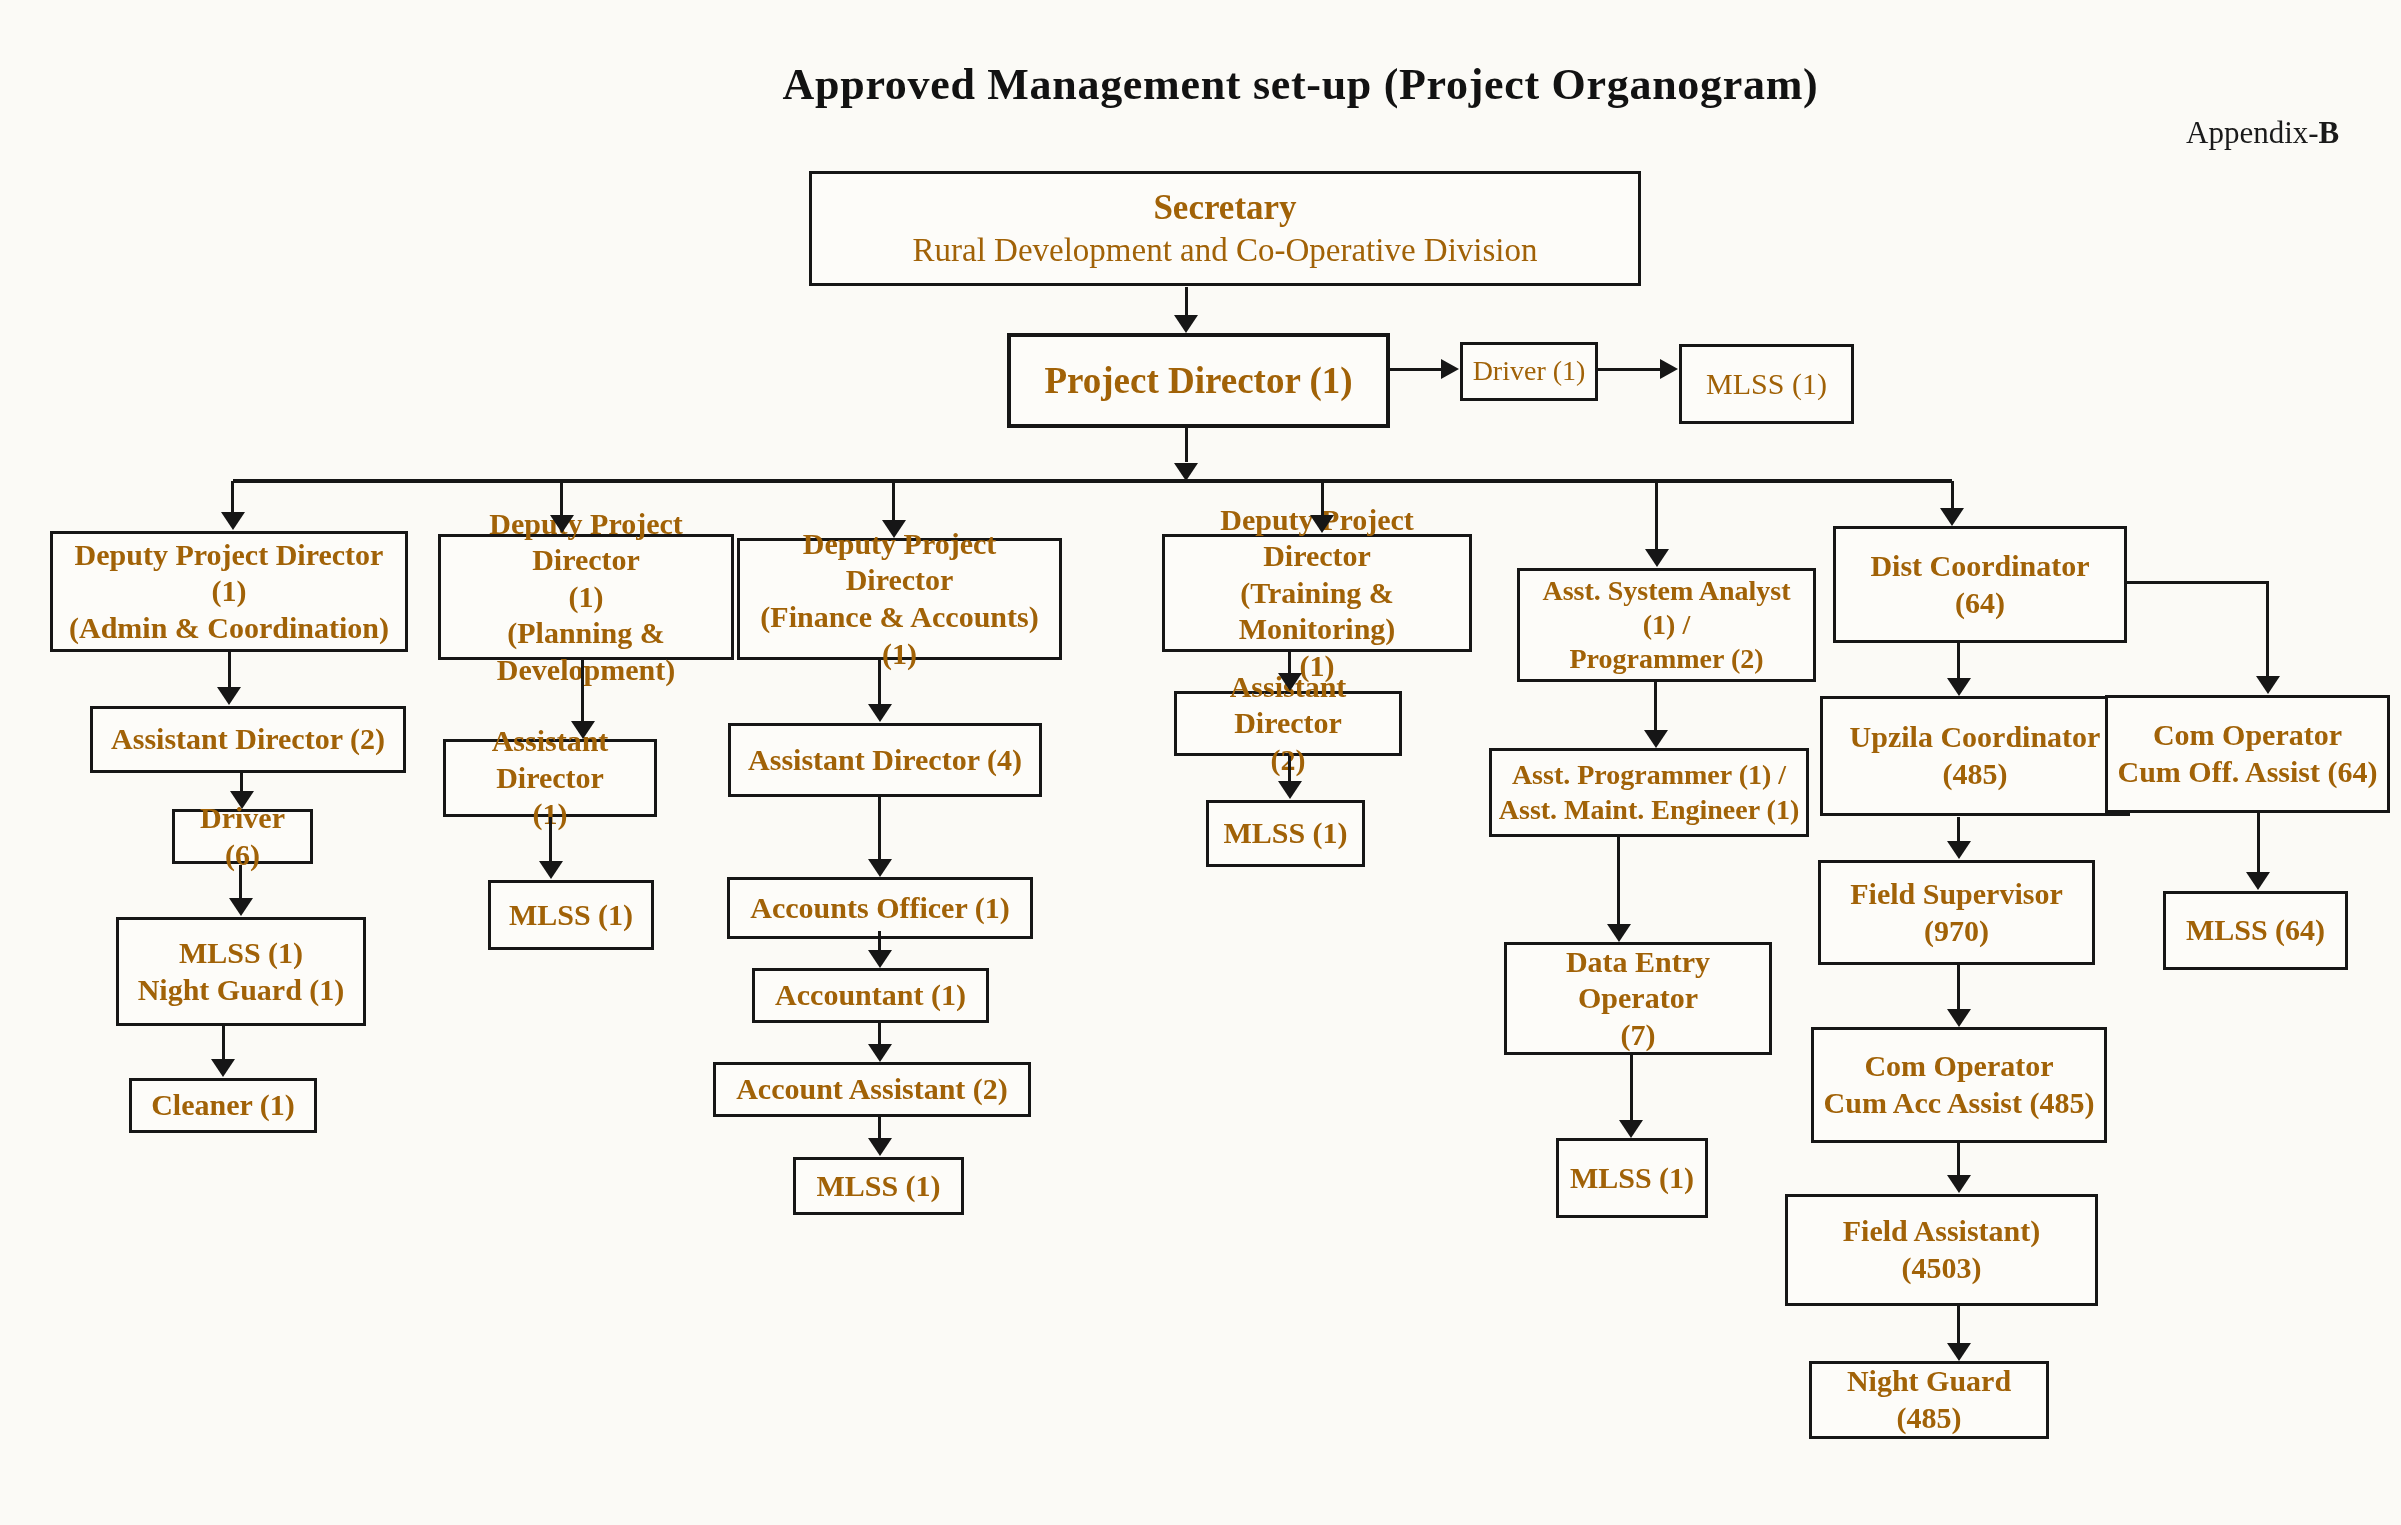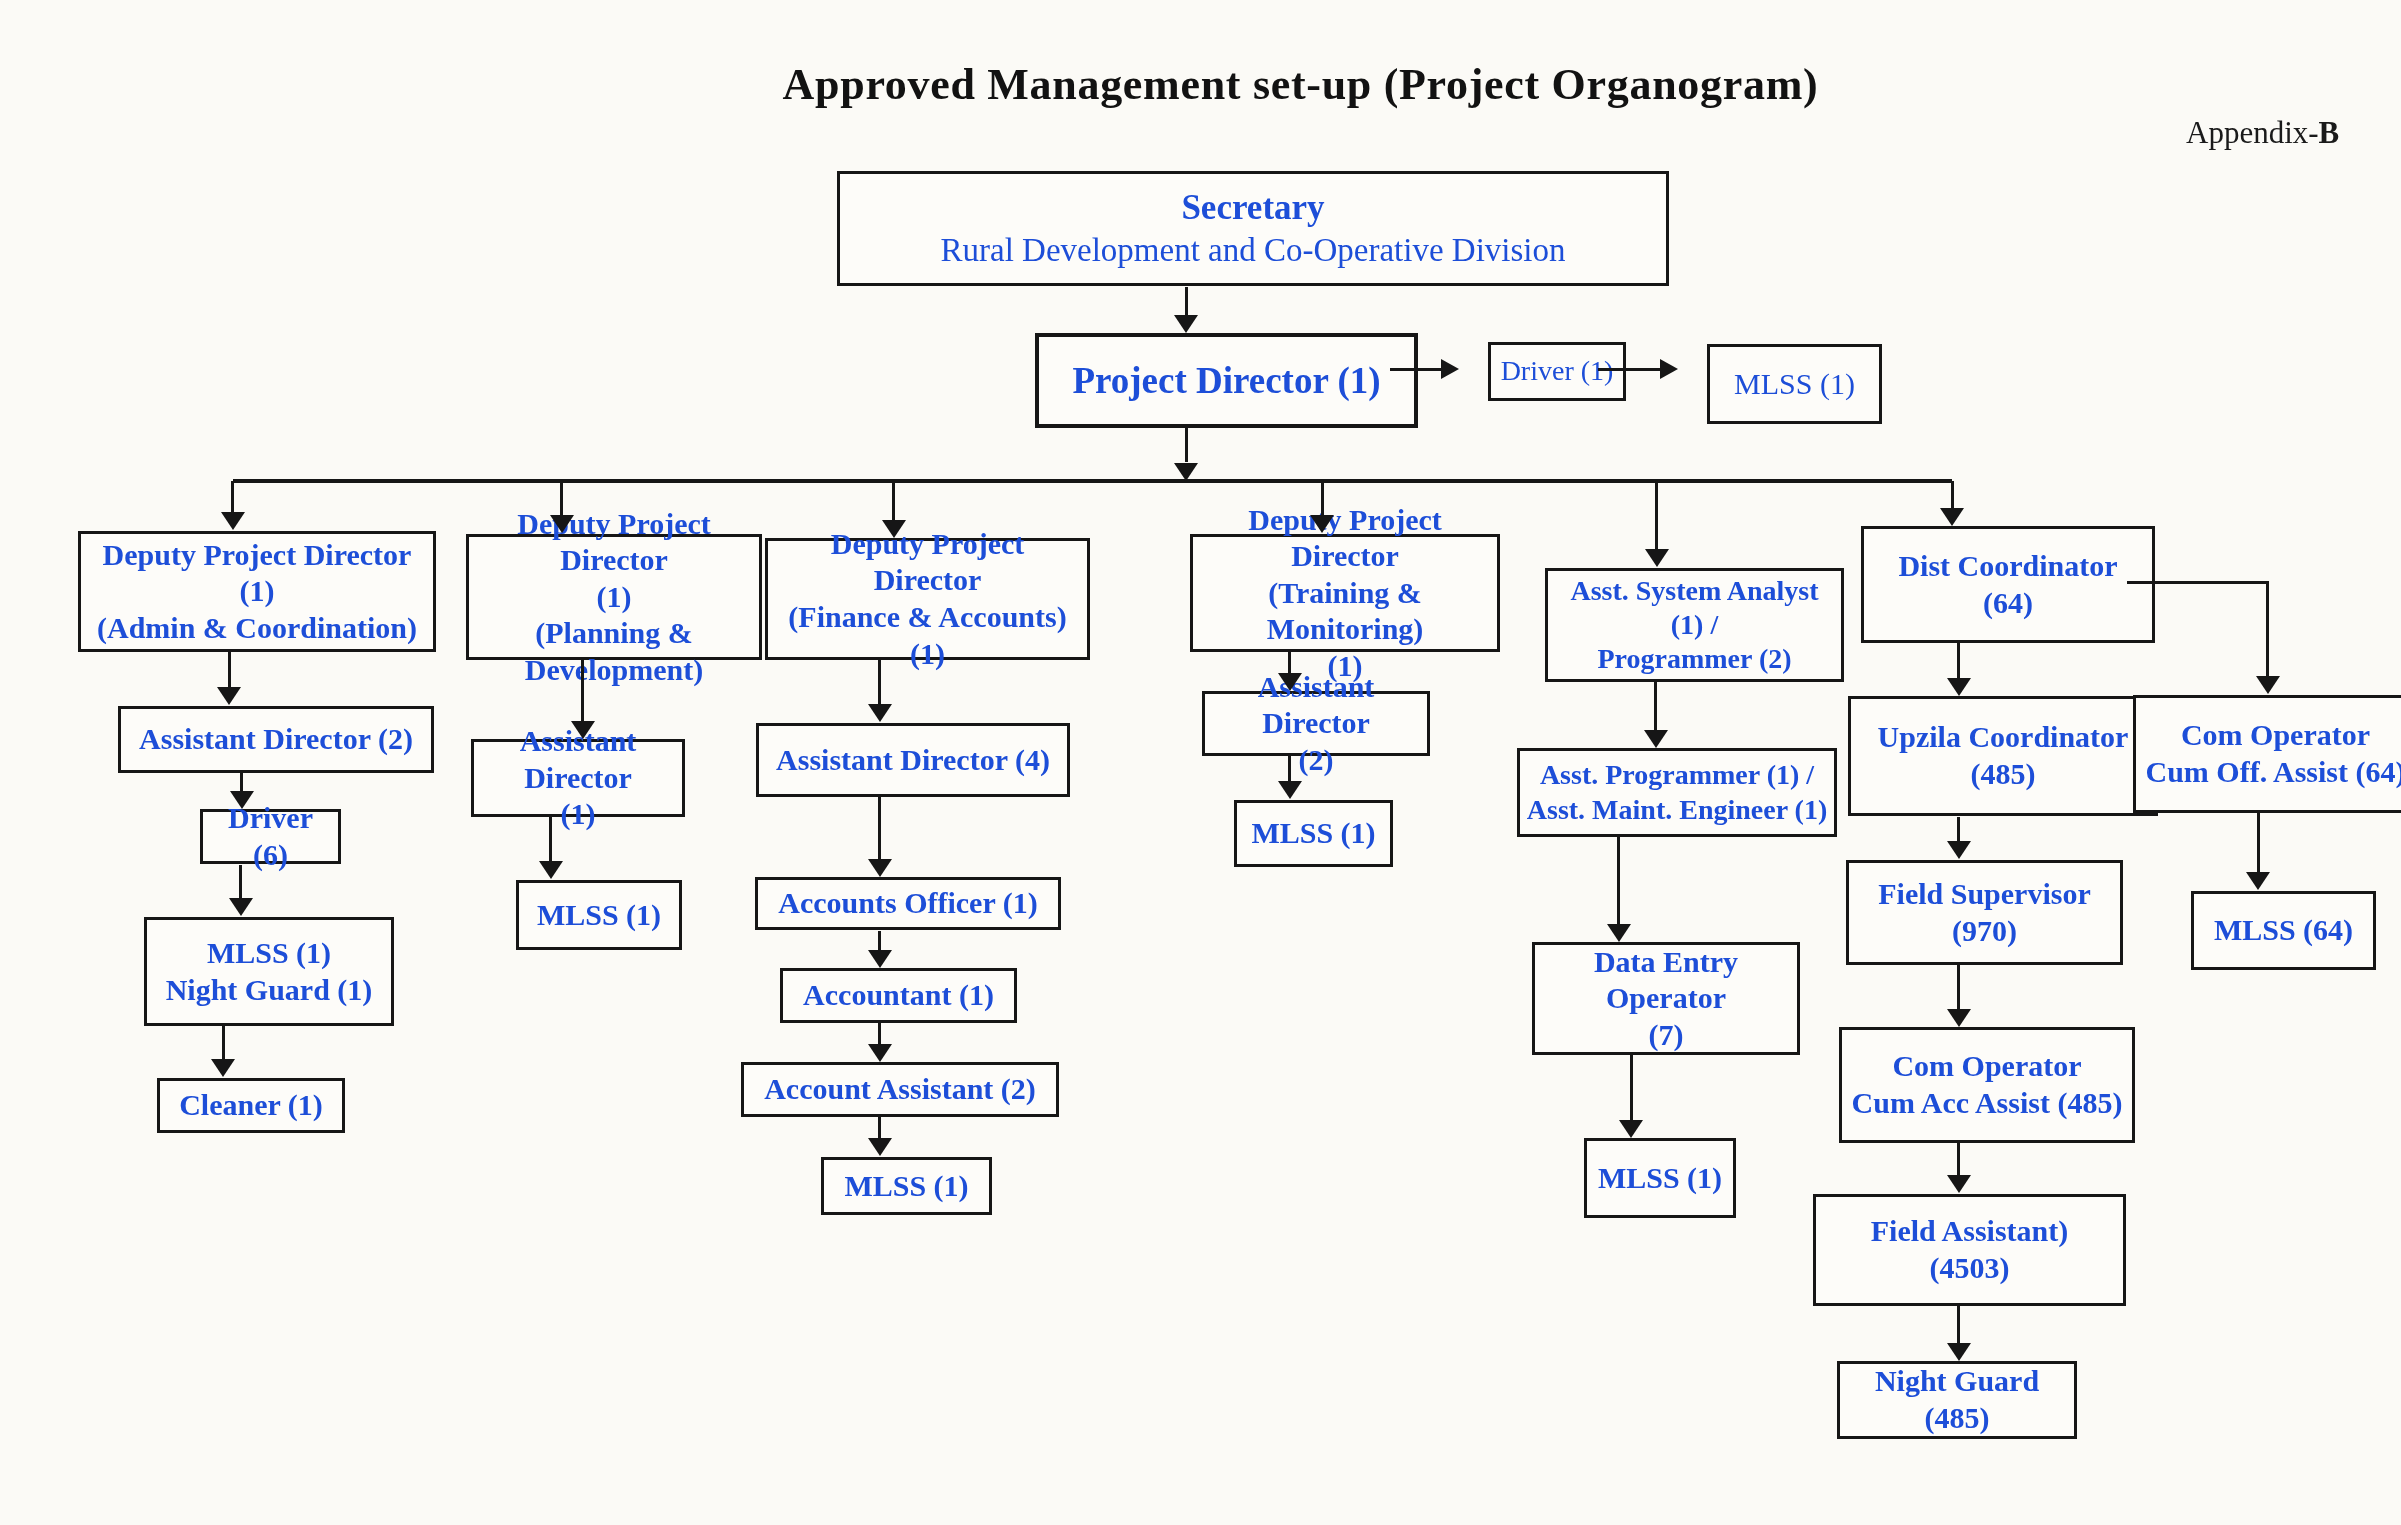--- a/index.html
+++ b/index.html
@@ -19,23 +19,22 @@
   }
   .appendix{
     position:absolute;left:2186px;top:115px;
     font-size:31px;color:#1a1a1a;white-space:nowrap;
   }
   .appendix b{font-weight:bold;}
   .node{
     position:absolute;box-sizing:border-box;
     border:3px solid #161616;background:#fdfcf9;
     display:flex;flex-direction:column;justify-content:center;align-items:center;
-    text-align:center;line-height:1.22;font-weight:bold;color:#1d4ed8;
+    text-align:center;line-height:1.22;font-weight:bold;color:#a16207;
     padding:3px 6px;
-    margin-left:28px;
   }
   .node span{display:block;}
   .b5{border-width:3.7px;}
   .b6{border-width:4.4px;}
   .fs38{font-size:28px;}
   .fs40{font-size:30px;}
   .fs50{font-size:37px;}
   .reg{font-weight:normal;text-align:center;}
   .sec-line1{font-size:35px;font-weight:bold;}
   .sec-line2{font-size:33px;font-weight:normal;}
@@ -110,21 +109,21 @@
   </div>
 
   <div class="node fs40" style="left:737px;top:538px;width:325px;height:122px;">
     <span>Deputy Project Director</span>
     <span>(Finance &amp; Accounts)</span>
     <span>(1)</span>
   </div>
   <div class="node fs40" style="left:728px;top:723px;width:314px;height:74px;">
     <span>Assistant Director (4)</span>
   </div>
-  <div class="node fs40" style="left:727px;top:877px;width:306px;height:53px;text-align:right;">
+  <div class="node fs40" style="left:727px;top:877px;width:306px;height:62px;text-align:right;">
     <span>Accounts Officer (1)</span>
   </div>
   <div class="node fs40" style="left:752px;top:968px;width:237px;height:55px;">
     <span>Accountant (1)</span>
   </div>
   <div class="node fs40" style="left:713px;top:1062px;width:318px;height:55px;">
     <span>Account Assistant (2)</span>
   </div>
   <div class="node fs40" style="left:793px;top:1157px;width:171px;height:58px;">
     <span>MLSS (1)</span>

